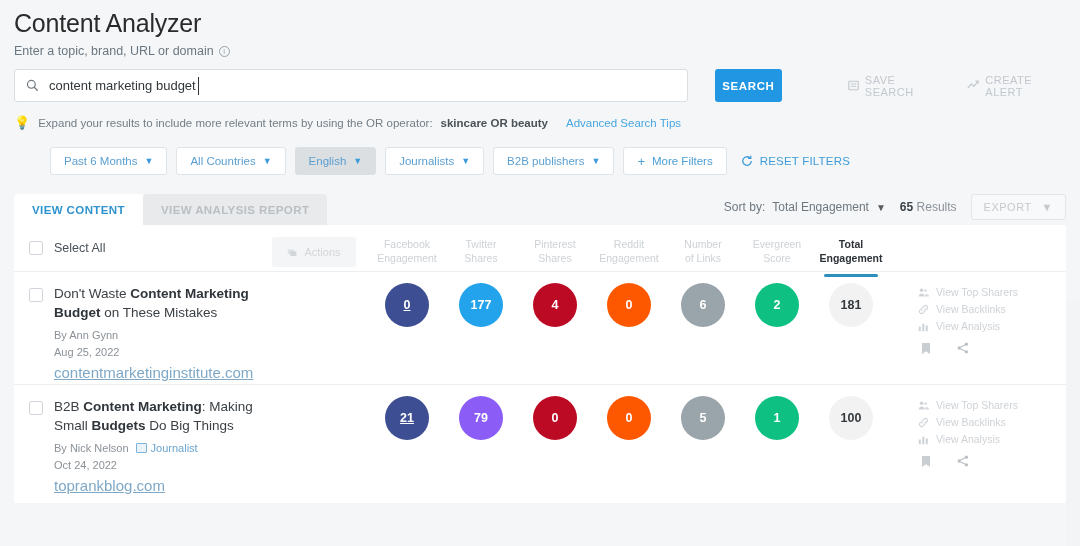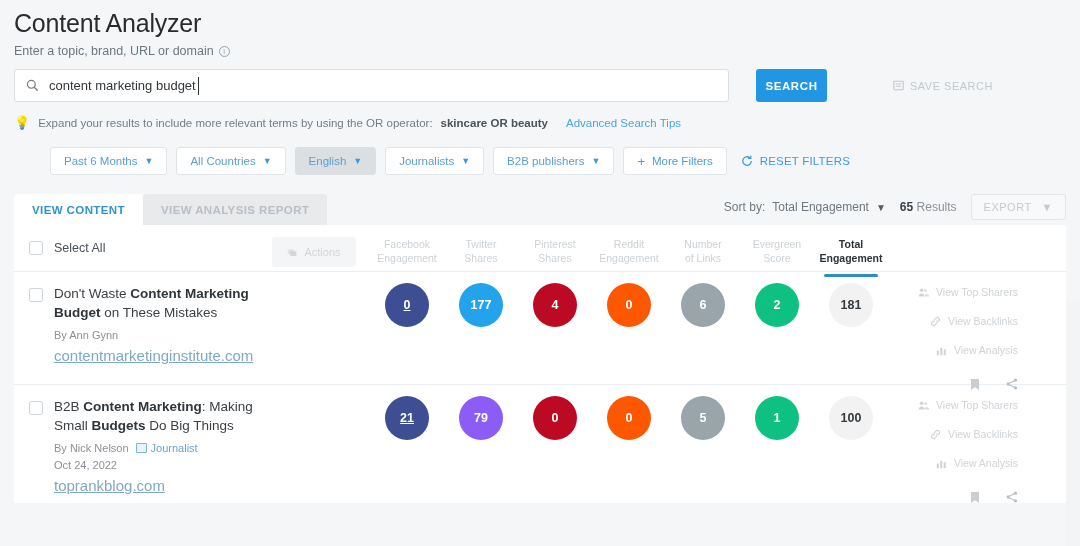--- a/index.html
+++ b/index.html
@@ -171,21 +171,21 @@
   .bubble {
     width: 44px; height: 44px; border-radius: 50%;
     display: flex; align-items: center; justify-content: center;
     font-size: 12.5px; font-weight: bold; color: #fff; cursor: pointer;
   }
   .bubble.underline { text-decoration: underline; }
   .bubble.total { background: #f2f2f2; color: #34393d; }
 
   .row-actions {
     margin-left: 30px; padding-top: 14px;
-    display: flex; flex-direction: column; gap: 17px; align-items: flex-end;
+    display: flex; flex-direction: column; gap: 5px;
   }
   .act-link {
     display: flex; align-items: center; gap: 7px;
     font-size: 10.5px; color: #cfd3d7; cursor: pointer; white-space: nowrap;
   }
   .act-icons { display: flex; gap: 26px; margin-top: 5px; padding-left: 3px; }
   .act-icons span { color: #c9ced2; cursor: pointer; }
 
   .right-strip {
     position: absolute; top: 300px; right: 0; width: 14px; height: 246px;
@@ -221,20 +221,29 @@
         <div class="hdr-act">
           <span>
             <svg width="11" height="11" viewBox="0 0 14 14">
                 <rect x="1" y="1.5" width="12" height="11" rx="1" fill="none" stroke="#c2c8cd" stroke-width="1.4"></rect>
                 <line x1="3.5" y1="5" x2="10.5" y2="5" stroke="#c2c8cd" stroke-width="1.2"></line>
                 <line x1="3.5" y1="8" x2="10.5" y2="8" stroke="#c2c8cd" stroke-width="1.2"></line>
               </svg>
           </span>
           <span>SAVE SEARCH</span>
         </div>
+        <div class="hdr-act">
+          <span>
+            <svg width="12" height="11" viewBox="0 0 14 12">
+                <polyline points="1,9 5,4 8,7 13,1" fill="none" stroke="#c2c8cd" stroke-width="1.4"></polyline>
+                <polyline points="10,1 13,1 13,4" fill="none" stroke="#c2c8cd" stroke-width="1.4"></polyline>
+              </svg>
+          </span>
+          <span>CREATE ALERT</span>
+        </div>
       </div>
     </div>
 
     <div class="tip-row">
       <span class="bulb">💡</span>
       <span>Expand your results to include more relevant terms by using the OR operator:</span>
       <span class="tip-strong">skincare OR beauty</span>
       <span class="tip-link">Advanced Search Tips</span>
     </div>
   </div>
@@ -348,20 +357,21 @@
 
     <div id="rows-container">
         <div class="row">
           <div class="row-left">
             <div class="cbox row-cb"></div>
             <div>
               <div class="row-title"><span>Don't Waste </span><b>Content Marketing Budget</b><span> on These Mistakes</span></div>
               <div class="row-by">
                 <span>By  Ann Gynn</span>
               </div>
+              <div class="row-date">Aug 25, 2022</div>
               <div class="row-domain">contentmarketinginstitute.com</div>
             </div>
           </div>
           <div class="row-metrics">
             <div class="metric-cell">
               <div class="bubble underline" style="background: rgb(61, 78, 147);">0</div>
             </div>
             <div class="metric-cell">
               <div class="bubble" style="background: rgb(34, 163, 235);">177</div>
             </div>

